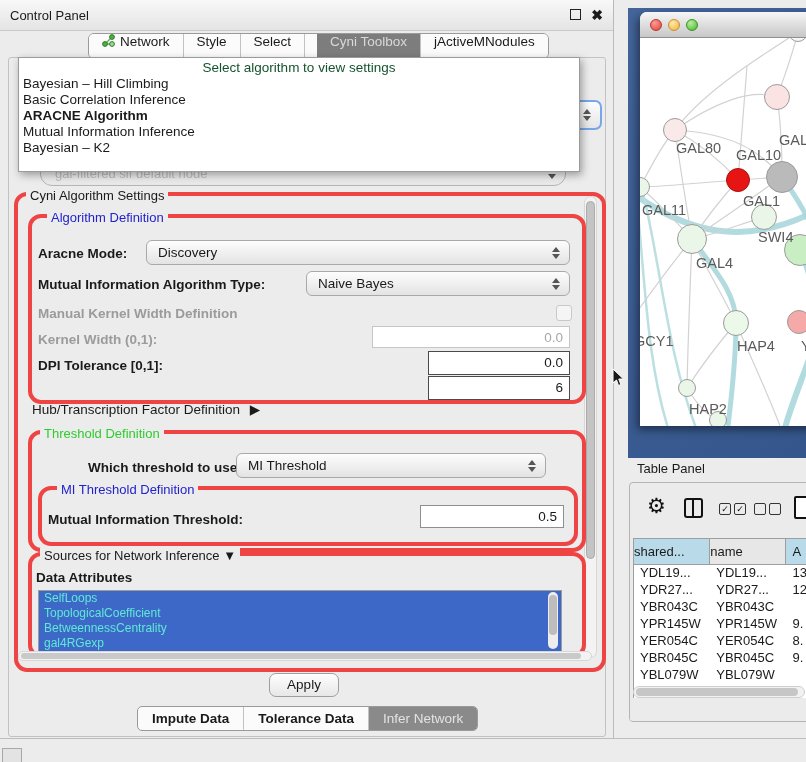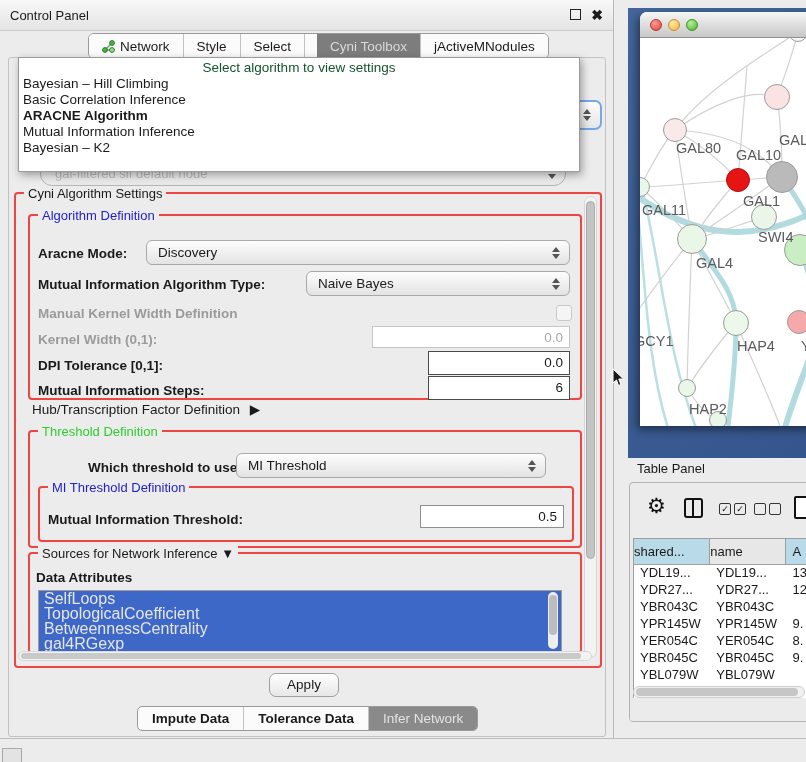--- a/index.html
+++ b/index.html
@@ -13,21 +13,21 @@
                background:linear-gradient(#f8f8f8,#e4e4e4);border-bottom:1px solid #c9c9c9;
                display:flex;align-items:center;padding:0 10px;font-size:13px;}
   .cp-title{flex:1;}
   .win-btn{margin-left:10px;font-size:13px;line-height:13px;cursor:default;}
   .float-box{width:9px;height:9px;border:1.6px solid #222;display:inline-block;}
   .close-x{font-weight:bold;font-size:14px;}
 
   
   .tabrow{position:absolute;left:88px;top:33px;height:24px;display:flex;
           border:1px solid #9a9a9a;border-radius:6px;overflow:hidden;background:#fbfbfb;}
-  .tab{display:flex;align-items:center;padding:0 13px;font-size:13.5px;border-right:1px solid #c2c2c2;background:#fbfbfb;}
+  .tab{display:flex;padding:0 13px;font-size:13.5px;border-right:1px solid #c2c2c2;background:#fbfbfb;}
   .tab:last-child{border-right:none;}
   .tab.active{background:#7d7d7d;color:#d9d9d9;margin-left:12px;}
   .tab .ticon{margin-right:5px;display:inline-block;width:13px;height:13px;}
 
   
   .cp-body{position:absolute;left:8px;top:57px;width:596px;height:678px;border:1px solid #c2c2c2;
            border-radius:3px;background:#ececec;}
 
   
   .popup{position:absolute;left:18px;top:57px;width:560px;height:113px;background:#ffffff;
@@ -38,23 +38,23 @@
   .dd-item.bold{font-weight:bold;}
 
   
   .ghost-combo{position:absolute;left:40px;top:160px;width:526px;height:26px;border:1px solid #b5b5b5;
                border-radius:12px;background:linear-gradient(#f6f6f6,#e8e8e8);z-index:2;
                font-size:13px;color:#bdbdbd;line-height:26px;padding-left:14px;box-sizing:border-box;overflow:hidden;}
   .focus-combo{position:absolute;left:560px;top:100px;width:38px;height:26px;border:2px solid #79a6e8;
                border-radius:7px;background:linear-gradient(#fdfdfd,#e6e6e6);z-index:4;}
 
   
-  .groupbox{position:absolute;border:2px solid #ef4444;border-radius:4px;}
+  .groupbox{position:absolute;border:4px solid #ef4444;border-radius:13px;}
   .legend{position:absolute;top:-8px;left:8px;background:#ececec;padding:0 4px;font-size:13px;white-space:nowrap;}
-  .legend.blue{color:#2222cc;}
+  .legend.blue{color:#2222cc;margin-left:7px;}
   .legend.green{color:#2ecc2e;}
 
   .lbl{position:absolute;font-size:13.5px;white-space:nowrap;}
   .b{font-weight:bold;}
   .dim{color:#9b9b9b;}
 
   .combo{position:absolute;height:25px;border:1px solid #a9a9a9;border-radius:6px;
          background:linear-gradient(#fdfdfd,#e3e3e3);box-sizing:border-box;}
   .combo-text{position:absolute;left:11px;top:4px;font-size:13.5px;}
   .spin{position:absolute;right:8px;top:50%;margin-top:-7px;width:9px;height:14px;}
@@ -73,21 +73,21 @@
 
   .vscroll{position:absolute;left:584px;top:196px;width:13px;height:462px;background:#f3f3f3;
            border:1px solid #d7d7d7;border-radius:7px;box-sizing:border-box;}
   .vscroll .thumb{position:absolute;left:1px;top:4px;width:9px;height:358px;background:#c4c4c4;
                   border:1px solid #ababab;border-radius:5px;box-sizing:border-box;}
   .hscroll{position:absolute;left:18px;top:651px;width:574px;height:10px;background:#f3f3f3;
            border:1px solid #d7d7d7;border-radius:5px;box-sizing:border-box;}
   .hscroll .thumb{position:absolute;left:2px;top:1px;width:560px;height:6px;background:#c9c9c9;border-radius:3px;}
 
   .attr-list{position:absolute;left:38px;top:590px;width:522px;height:62px;background:#fff;border:1px solid #9b9b9b;overflow:hidden;}
-  .attr-item{height:15px;line-height:15px;font-size:16px;color:#e5e5e5;background:#3e68c8;padding-left:5px;}
+  .attr-item{height:15px;line-height:15px;font-size:12px;color:#5eead4;background:#3e68c8;padding-left:5px;}
   .attr-scroll{position:absolute;right:2px;top:2px;width:10px;height:57px;background:#ededed;border-radius:5px;}
   .attr-scroll .thumb{position:absolute;left:1px;top:3px;width:8px;height:40px;background:#bdbdbd;border-radius:4px;}
 
   .apply-btn{position:absolute;left:269px;top:673px;width:68px;height:22px;border:1px solid #9f9f9f;border-radius:7px;
              background:linear-gradient(#fefefe,#e7e7e7);font-size:13.5px;text-align:center;line-height:22px;}
 
   .btabs{position:absolute;left:137px;top:706px;height:23px;display:flex;border:1px solid #9a9a9a;
          border-radius:5px;overflow:hidden;background:#fbfbfb;}
   .btab{padding:0 14px;font-size:13.5px;font-weight:bold;line-height:23px;border-right:1px solid #c2c2c2;}
   .btab:last-child{border-right:none;}
@@ -221,21 +221,20 @@
     <div class="combo" style="left:306px;top:271px;width:264px;">
       <span class="combo-text">Naive Bayes</span>
       <span class="spin"></span>
     </div>
     <span class="lbl b dim" style="left:38px;top:306px;">Manual Kernel Width Definition</span>
     <div class="checkbox" style="left:556px;top:305px;"></div>
     <span class="lbl b dim" style="left:38px;top:332px;">Kernel Width (0,1):</span>
     <div class="field lite" style="left:372px;top:326px;width:198px;height:22px;">0.0</div>
     <span class="lbl b" style="left:38px;top:358px;">DPI Tolerance [0,1]:</span>
     <div class="field dark" style="left:428px;top:351px;width:142px;height:24px;">0.0</div>
-    <span class="lbl b" style="left:38px;top:383px;">Mutual Information Steps:</span>
     <div class="field dark" style="left:428px;top:376px;width:142px;height:24px;">6</div>
 
     <span class="lbl" style="left:32px;top:401px;">
       <span>Hub/Transcription Factor Definition</span>
       <span style="margin-left:6px;">▶</span>
     </span>
 
     <div class="groupbox" style="left:28px;top:430px;width:550px;height:114px;">
       <span class="legend green">Threshold Definition</span>
     </div>

